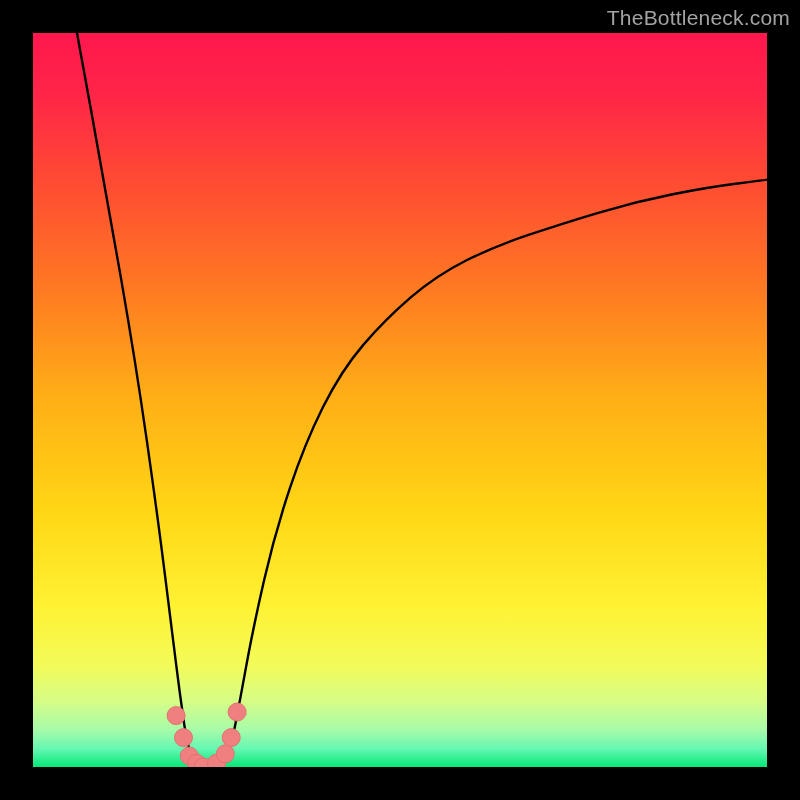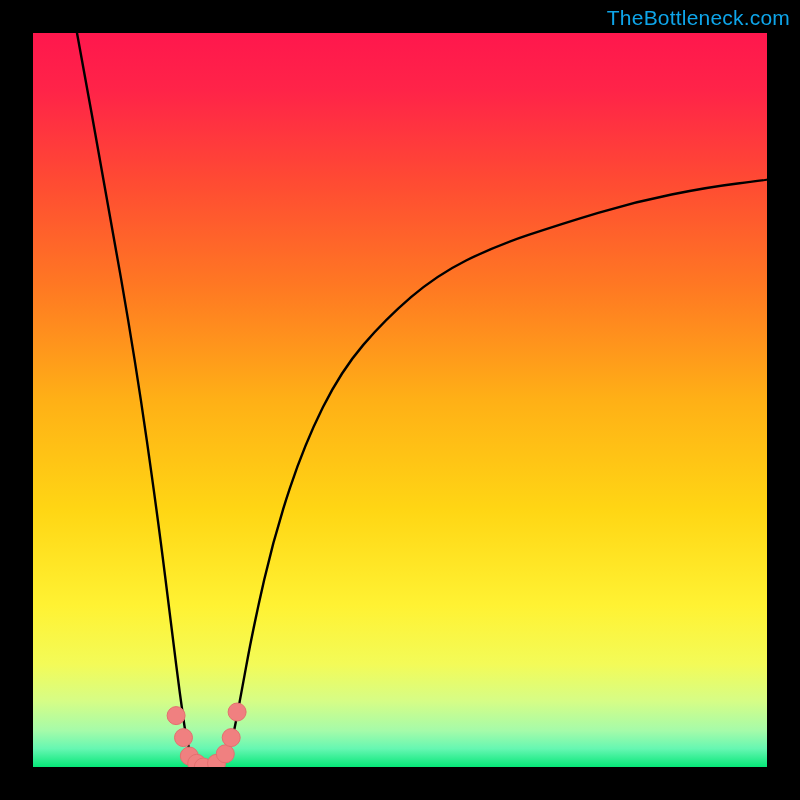--- a/index.html
+++ b/index.html
@@ -34,21 +34,21 @@
   .curves {
     position: absolute;
     left: 0; top: 0;
     width: 100%;
     height: 100%;
   }
   .watermark {
     position: absolute;
     top: 6px;
     right: 10px;
-    color: #0ea5e9;
+    color: #a3a3a3;
     font-size: 21px;
     font-weight: 400;
     letter-spacing: 0.2px;
   }
 </style>
 </head>
 <body>
 
 <div class="frame">
 

